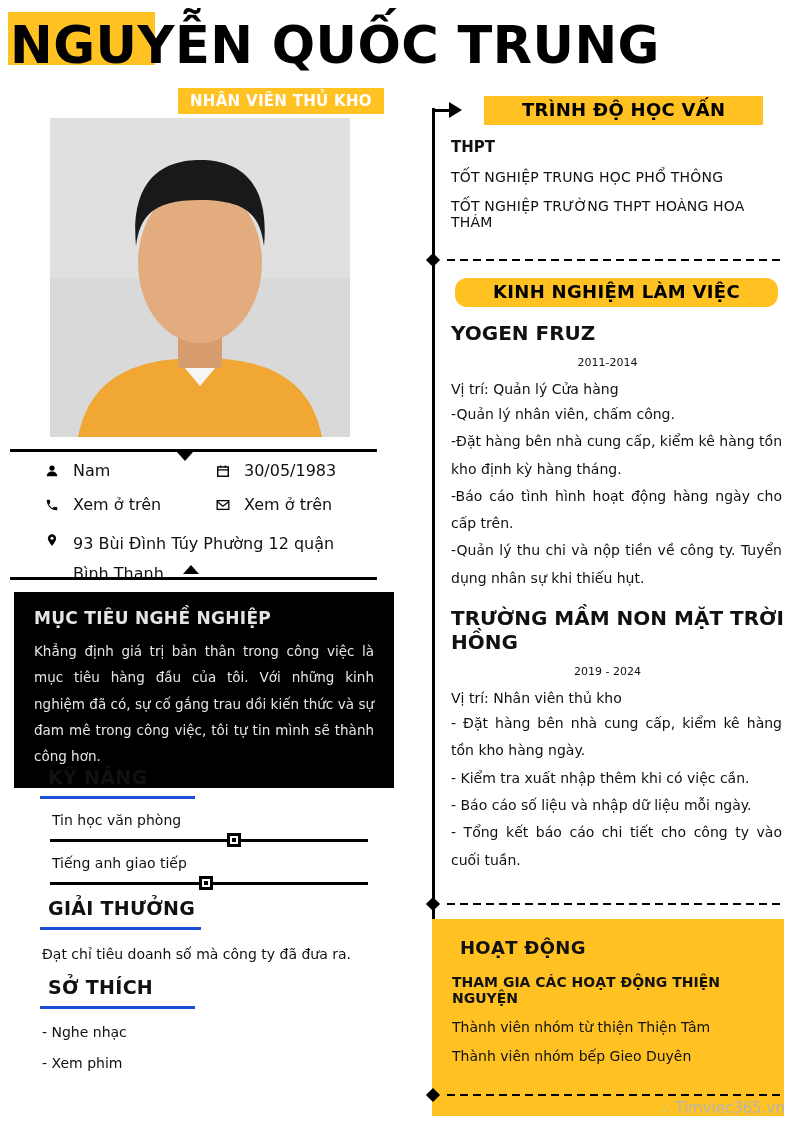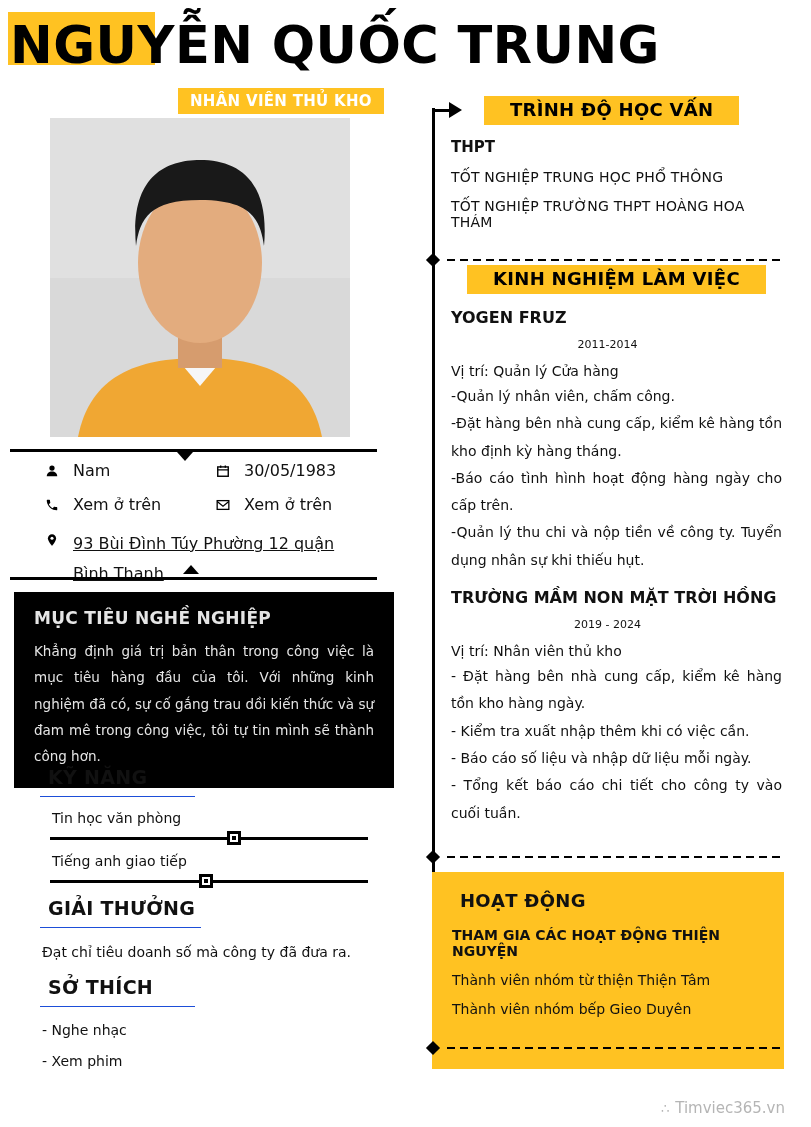--- a/index.html
+++ b/index.html
@@ -23,58 +23,58 @@
   .rule-bottom { top:577px; }
   .tri-down { position:absolute; left:177px; top:452px; width:0; height:0; border-left:8px solid transparent; border-right:8px solid transparent; border-top:9px solid #000; }
   .tri-up { position:absolute; left:183px; top:565px; width:0; height:0; border-left:8px solid transparent; border-right:8px solid transparent; border-bottom:9px solid #000; }
   .info-cell { position:absolute; display:flex; align-items:center; gap:14px; font-size:16px; }
   .cell-gender { left:45px; top:461px; }
   .cell-dob { left:216px; top:461px; }
   .cell-phone { left:45px; top:495px; }
   .cell-email { left:216px; top:495px; }
   .cell-address { left:45px; top:529px; width:330px; align-items:flex-start; }
   .cell-address .icon { margin-top:4px; }
-  .cell-address .info-text { width:285px; line-height:1.9;text-decoration:underline; }
+  .cell-address .info-text { width:285px; line-height:1.9; }
   .icon svg { width:14px; height:14px; display:block; }
 
   
   .objective { position:absolute; left:14px; top:592px; width:380px; background:#000; color:#e5e5e5; padding:16px 20px 18px; }
   .objective-heading { font-size:17px; font-weight:bold; letter-spacing:.3px; margin-bottom:10px; }
   .objective-text { font-size:13.5px; line-height:1.95; text-align:justify; }
 
   
-  .sec-heading { display:inline-block; font-size:19px; font-weight:bold; letter-spacing:.3px; border-bottom:1px solid #1d4ed8; padding:0 6px 8px 8px; min-width:155px; }
+  .sec-heading { display:inline-block; font-size:19px; font-weight:bold; letter-spacing:.3px; border-bottom:3px solid #1d4ed8; padding:0 6px 8px 8px; min-width:155px; }
   .skills { position:absolute; left:40px; top:766px; width:332px; }
   .skill-label { margin:13px 0 0 12px; font-size:14px; }
   .skill-line { position:relative; margin:11px 0 2px 10px; width:318px; height:3px; background:#000; }
   .skill-marker { position:absolute; top:-6px; left:50%; width:14px; height:14px; background:#fff; border:3px solid #000; }
   .skill-marker::after { content:""; position:absolute; inset:2px; background:#000; }
   .awards { position:absolute; left:40px; top:897px; width:345px; }
   .awards-text { margin:16px 0 0 2px; font-size:14px; }
   .hobbies { position:absolute; left:40px; top:976px; width:300px; }
   .hobby { margin:15px 0 0 2px; font-size:14px; }
 
   
   .right-col { position:absolute; left:432px; top:95px; width:352px; }
   .vline { position:absolute; left:0; top:13px; width:3px; height:946px; background:#000; }
   .edu-heading-row { display:flex; align-items:center; height:30px; }
   .stub { width:17px; height:3px; background:#000; }
   .arrowhead { width:0; height:0; border-top:8px solid transparent; border-bottom:8px solid transparent; border-left:13px solid #000; }
-  .hl-heading { background:var(--accent); font-size:18px; font-weight:bold; letter-spacing:.3px; padding:3px 26px 5px; color:#000; }
+  .hl-heading { background:var(--accent); font-size:18px; font-weight:bold; letter-spacing:.3px; padding:3px 38px 5px; color:#000; }
   .edu-heading-row .hl-heading { margin-left:22px; }
   .rc-content { padding-left:17px; }
   .edu-school { font-size:15px; font-weight:bold; margin:13px 0 0 2px; }
   .edu-line { font-size:14px; margin:13px 0 0 2px; letter-spacing:.2px; }
   .divider-row { position:relative; height:2px; margin-top:29px; }
   .dash { position:absolute; left:15px; right:4px; top:0; height:2px;
           background:repeating-linear-gradient(90deg,#000 0 8px,transparent 8px 13px); display:block; }
   .diamond { position:absolute; left:-4px; top:-4px; width:10px; height:10px; background:#000; transform:rotate(45deg); display:block; }
-  .hl-heading.centered { display:table; margin:4px auto 0; }
+  .hl-heading.centered { display:table; margin:17px auto 0;border-radius:12px; }
   .job { margin-top:2px; }
-  .job-company { font-size:16px; font-weight:bold; margin:14px 0 0 2px; }
+  .job-company { font-size:20px; font-weight:bold; margin:14px 0 0 2px; }
   .job-period { font-size:11px; font-weight:normal; text-align:center; margin:11px 18px 0 0; }
   .job-position { font-size:14px; margin:12px 0 4px 2px; }
   .job-detail { font-size:14px; line-height:1.95; text-align:justify; margin:0 2px; }
 
   
   .activities { position:relative; margin-top:14px; background:var(--accent); padding:16px 18px 52px; }
   .act-heading { font-size:18px; font-weight:bold; letter-spacing:.3px; margin:2px 0 0 10px; }
   .act-sub { font-size:14px; font-weight:bold; margin:16px 0 0 2px; }
   .act-item { font-size:14px; margin:13px 0 0 2px; }
   .activities .divider-row { position:absolute; left:0; right:0; bottom:20px; margin:0; }

